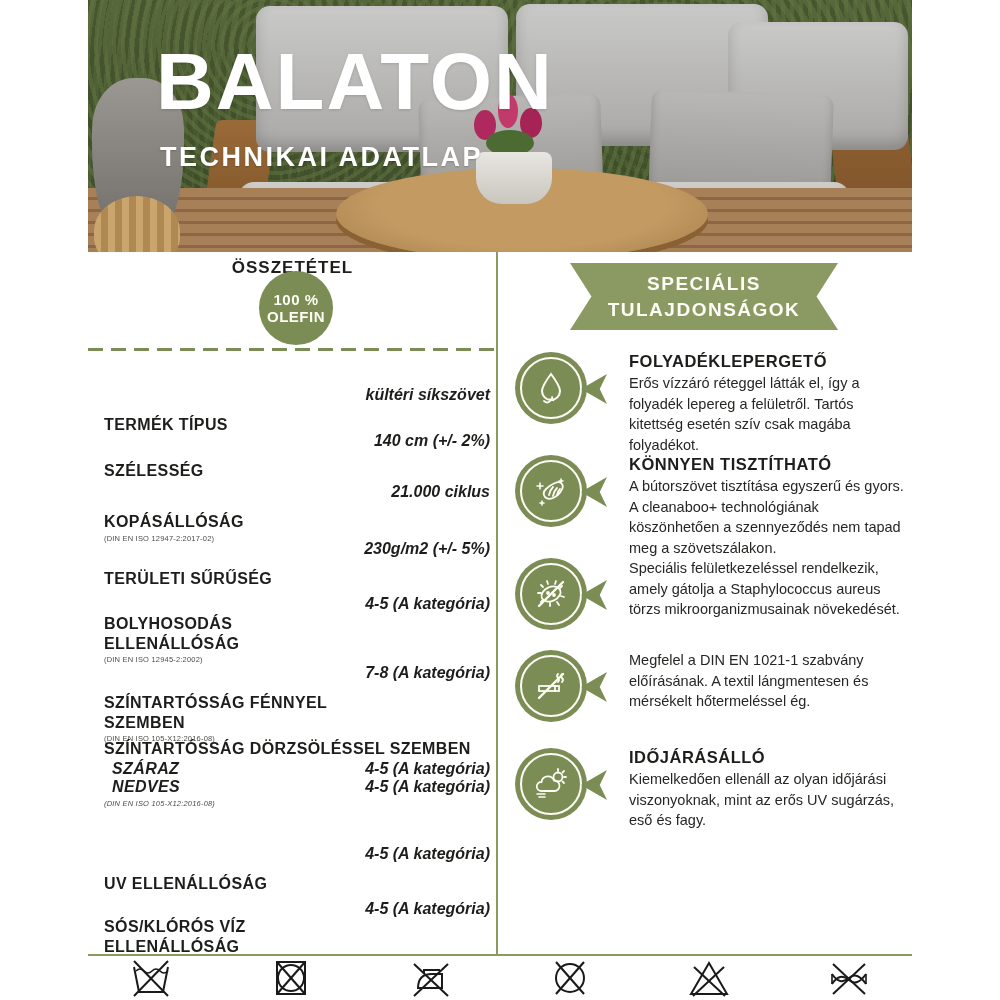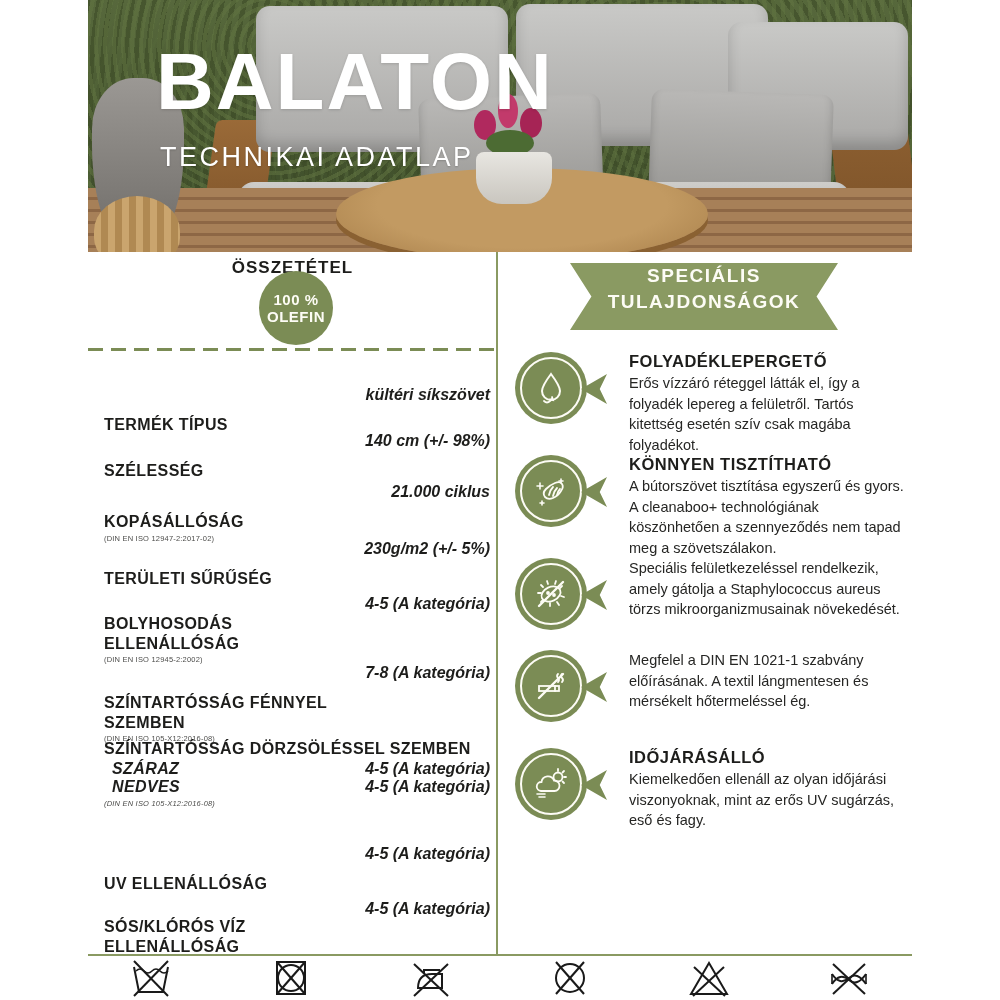--- a/index.html
+++ b/index.html
@@ -28,21 +28,21 @@
              border-radius:50%;box-shadow:0 6px 0 #8a6132;}
   .vase{position:absolute;background:linear-gradient(180deg,#9b9894,#6f6c68);
         border-radius:45% 45% 40% 40%/30% 30% 60% 60%;}
   .basket{position:absolute;background:repeating-linear-gradient(90deg,#caa56e 0 7px,#b08952 7px 14px);
           border-radius:50% 50% 40% 40%;}
   .pot{position:absolute;background:linear-gradient(180deg,#e8e6e1,#c9c6bf);border-radius:8px 8px 26px 26px;}
   .flowers{position:absolute;}
   .flowers span{position:absolute;border-radius:50%;}
   .hero-title{position:absolute;left:68px;top:42px;font-size:80px;font-weight:800;color:#fff;
               letter-spacing:2px;line-height:1;text-shadow:0 1px 3px rgba(0,0,0,.15);}
-  .hero-sub{position:absolute;left:72px;top:142px;font-size:27px;font-weight:400;color:#fff;
+  .hero-sub{position:absolute;left:72px;top:142px;font-size:27px;font-weight:700;color:#fff;
             letter-spacing:2.5px;text-shadow:0 1px 2px rgba(0,0,0,.2);}
 
   
   .v-divider{position:absolute;left:496px;top:252px;width:2px;height:703px;background:#8a9a62;}
   .bottom-line{position:absolute;left:88px;top:954px;width:824px;height:2px;background:#8a9a62;}
   .dashed-line{position:absolute;left:88px;top:348px;width:409px;height:3px;
                background:repeating-linear-gradient(90deg,#7b8c55 0 15px,transparent 15px 23px);}
 
   
   .comp-head{position:absolute;left:88px;top:258px;width:409px;text-align:center;
@@ -64,21 +64,21 @@
   .rub-sub{position:absolute;left:112px;top:760px;width:378px;font-style:italic;}
   .rub-row{display:flex;justify-content:space-between;line-height:1.15;}
   .rub-row .lbl{font-size:16px;font-weight:800;letter-spacing:.4px;}
   .rub-row .val{font-size:16px;font-weight:800;}
   .r8{top:845px}
   .r9{top:888px}.r9 .val{margin-top:12px}
 
   
   .banner{position:absolute;left:570px;top:263px;width:268px;height:67px;background:#8a9a62;
           clip-path:polygon(0 0,100% 0,92% 50%,100% 100%,0 100%,8% 50%);
-          display:flex;flex-direction:column;align-items:center;
+          display:flex;flex-direction:column;align-items:center;justify-content:center;
           color:#fdfcf5;font-weight:800;font-size:19px;letter-spacing:1.5px;line-height:1.35;}
   .feature{position:absolute;left:515px;width:396px;display:flex;gap:14px;}
   .f1{top:352px}.f2{top:455px}.f3{top:558px}.f4{top:650px}.f5{top:748px}
   .fi-wrap{position:relative;width:100px;flex:0 0 100px;height:74px;}
   .fi-circle{position:absolute;left:0;top:0;width:72px;height:72px;border-radius:50%;background:#7b8c55;
              display:flex;align-items:center;justify-content:center;}
   .fi-ring{position:absolute;inset:5px;border:2px solid #fdfcf5;border-radius:50%;}
   .fi-tag{position:absolute;left:66px;top:22px;width:26px;height:30px;background:#7b8c55;
           clip-path:polygon(0 50%,100% 0,72% 50%,100% 100%);}
   .f-text{flex:1;padding-top:0;}
@@ -128,21 +128,21 @@
     <span class="b1">100 %</span>
     <span class="b2">OLEFIN</span>
   </div>
 
   <div class="spec r1">
     <div class="lbl">TERMÉK TÍPUS</div>
     <div class="val">kültéri síkszövet</div>
   </div>
   <div class="spec r2">
     <div class="lbl">SZÉLESSÉG</div>
-    <div class="val">140 cm (+/- 98%)</div>
+    <div class="val">140 cm (+/- 2%)</div>
   </div>
   <div class="spec r3">
     <div>
       <div class="lbl">KOPÁSÁLLÓSÁG</div>
       <div class="std">(DIN EN ISO 12947-2:2017-02)</div>
     </div>
     <div class="val">21.000 ciklus</div>
   </div>
   <div class="spec r4">
     <div class="lbl">TERÜLETI SŰRŰSÉG</div>

